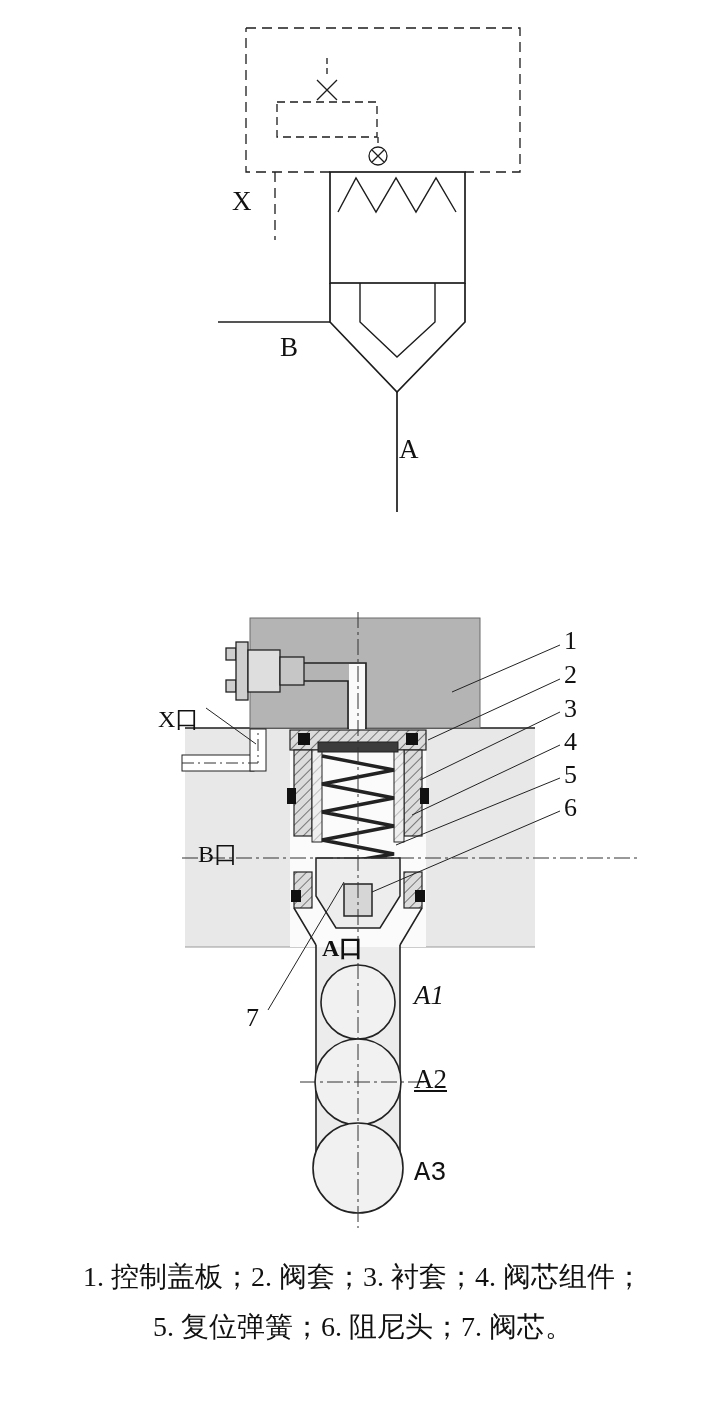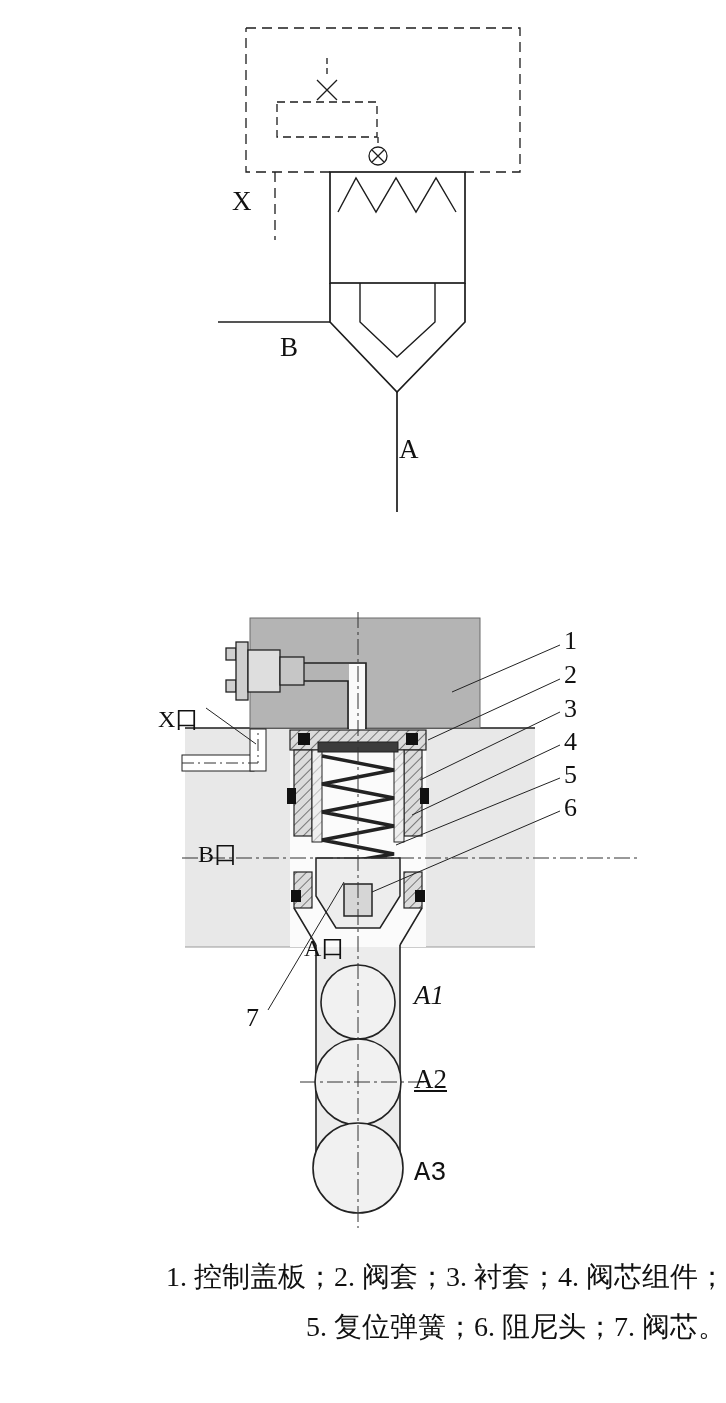--- a/index.html
+++ b/index.html
@@ -10,21 +10,21 @@
     font-family:"Liberation Serif","DejaVu Serif",serif;
     color:#111;
     overflow:hidden;
   }
   #diagram-canvas{position:absolute;left:0;top:0;}
   .lbl{position:absolute;line-height:1;white-space:nowrap;}
   .port-label{font-size:27px;}
   .cjk-port{font-size:24px;}
   .callout{font-size:26px;}
   .caption{position:absolute;left:0;width:726px;text-align:center;font-size:25px;}
-  .legend{position:absolute;left:0;width:726px;text-align:right;font-size:28px;}
+  .legend{position:absolute;left:0;width:726px;text-align:center;font-size:28px;}
 </style>
 </head>
 <body>
 
 <div id="page">
 
   <svg id="diagram-canvas" width="726" height="1403" viewBox="0 0 726 1403" xmlns="http://www.w3.org/2000/svg">
     <defs>
       <pattern id="hatch" width="7" height="7" patternTransform="rotate(45)" patternUnits="userSpaceOnUse">
         <rect width="7" height="7" fill="#dcdcdc"></rect>
@@ -140,21 +140,21 @@
       </g>
     </g>
   </svg>
 
   <div class="lbl port-label" style="left:232px;top:188px;">X</div>
   <div class="lbl port-label" style="left:280px;top:334px;">B</div>
   <div class="lbl port-label" style="left:399px;top:436px;">A</div>
 
   <div class="lbl cjk-port" style="left:158px;top:682px;margin-top:25px;">X口</div>
   <div class="lbl cjk-port" style="left:198px;top:842px;">B口</div>
-  <div class="lbl cjk-port" style="left:304px;top:936px;">A口</div>
+  <div class="lbl cjk-port" style="left:322px;top:936px;font-weight:bold;">A口</div>
 
   <div class="lbl port-label" style="left:414px;top:982px;font-style:italic;">A1</div>
   <div class="lbl port-label" style="left:414px;top:1066px;text-decoration:underline;">A2</div>
   <div class="lbl port-label" style="left:414px;top:1160px;font-family:Liberation Mono, monospace;">A3</div>
 
   <div class="lbl callout" style="left:564px;top:628px;">1</div>
   <div class="lbl callout" style="left:564px;top:662px;">2</div>
   <div class="lbl callout" style="left:564px;top:696px;">3</div>
   <div class="lbl callout" style="left:564px;top:729px;">4</div>
   <div class="lbl callout" style="left:564px;top:762px;">5</div>

